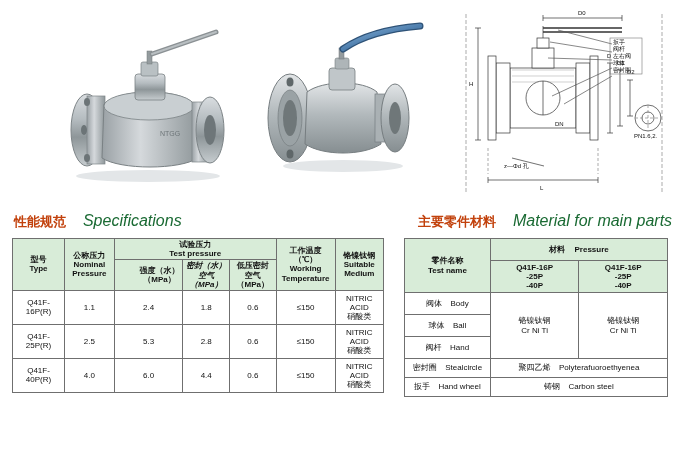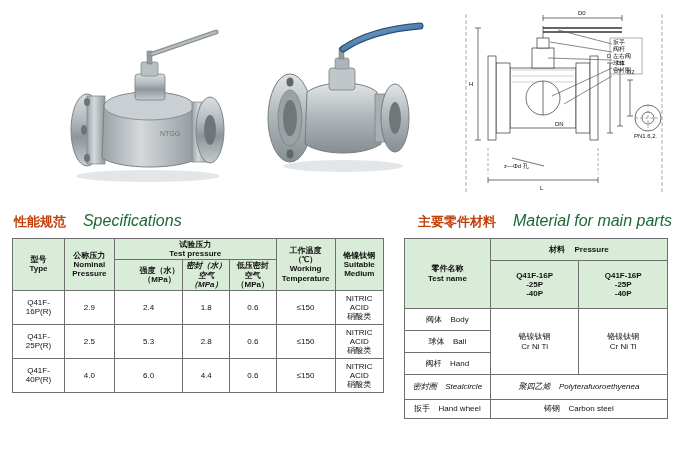--- a/index.html
+++ b/index.html
@@ -256,21 +256,21 @@
         </td>
         <td class="hd" style="width:48px;margin-top:16px;">
           <div>低压密封</div>
           <div>空气（MPa）</div>
         </td>
       </tr>
     </thead>
     <tbody>
       <tr style="height:34px;">
         <td>Q41F-16P(R)</td>
-        <td>2.9</td>
+        <td>1.1</td>
         <td>2.4</td>
         <td>1.8</td>
         <td>0.6</td>
         <td>≤150</td>
         <td>
           <div>NITRIC ACID</div>
           <div>硝酸类</div>
         </td>
       </tr>
       <tr style="height:34px;">
@@ -308,21 +308,21 @@
         <td rowspan="2" class="hd" style="width:86px;">
           <div>零件名称</div>
           <div>Test name</div>
         </td>
         <td colspan="2" class="hd">
           <span>材料</span>
           <span style="display:inline-block;width:5px;"></span>
           <span>Pressure</span>
         </td>
       </tr>
-      <tr style="height:48px;">
+      <tr style="height:32px;">
         <td class="hd" style="width:89px;">
           <div>Q41F-16P</div>
           <div>-25P</div>
           <div>-40P</div>
         </td>
         <td class="hd" style="width:89px;">
           <div>Q41F-16P</div>
           <div>-25P</div>
           <div>-40P</div>
         </td>
@@ -351,21 +351,21 @@
           <span>Ball</span>
         </td>
       </tr>
       <tr style="height:22px;">
         <td>
           <span>阀杆</span>
           <span style="display:inline-block;width:4px;"></span>
           <span>Hand</span>
         </td>
       </tr>
-      <tr style="height:25px;font-style:italic;">
+      <tr style="height:19px;">
         <td>
           <span>密封圈</span>
           <span style="display:inline-block;width:4px;"></span>
           <span>Stealcircle</span>
         </td>
         <td colspan="2">
           <span>聚四乙烯</span>
           <span style="display:inline-block;width:4px;"></span>
           <span>Polyterafuoroethyenea</span>
         </td>

